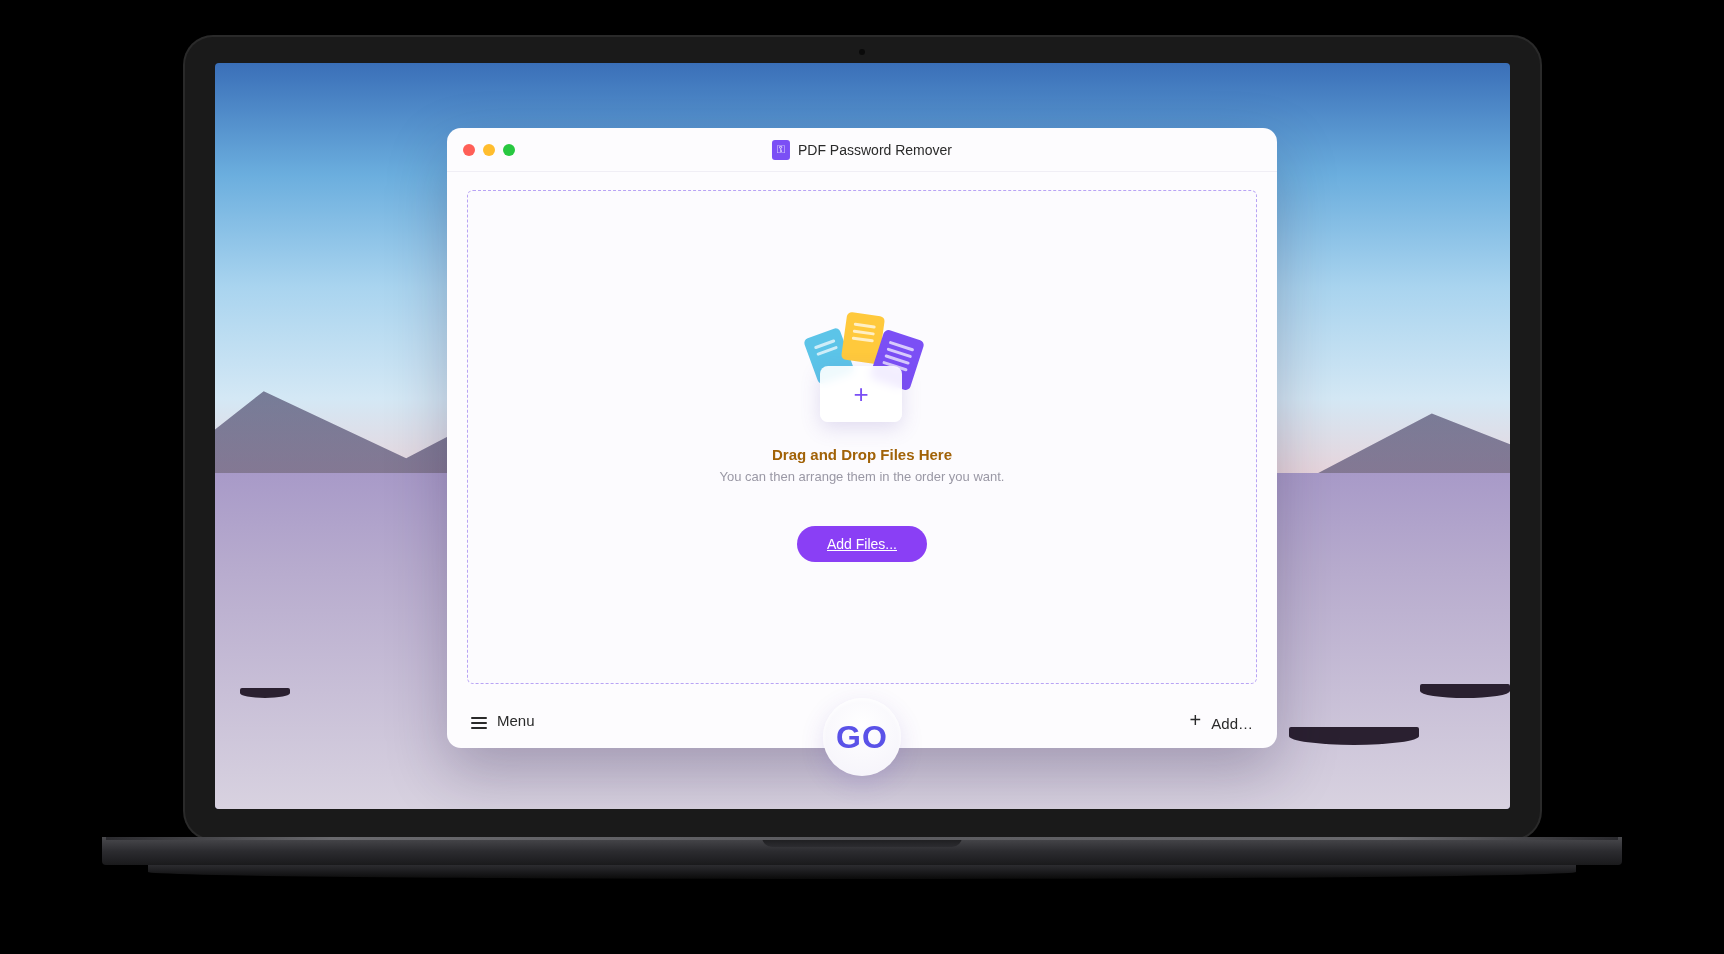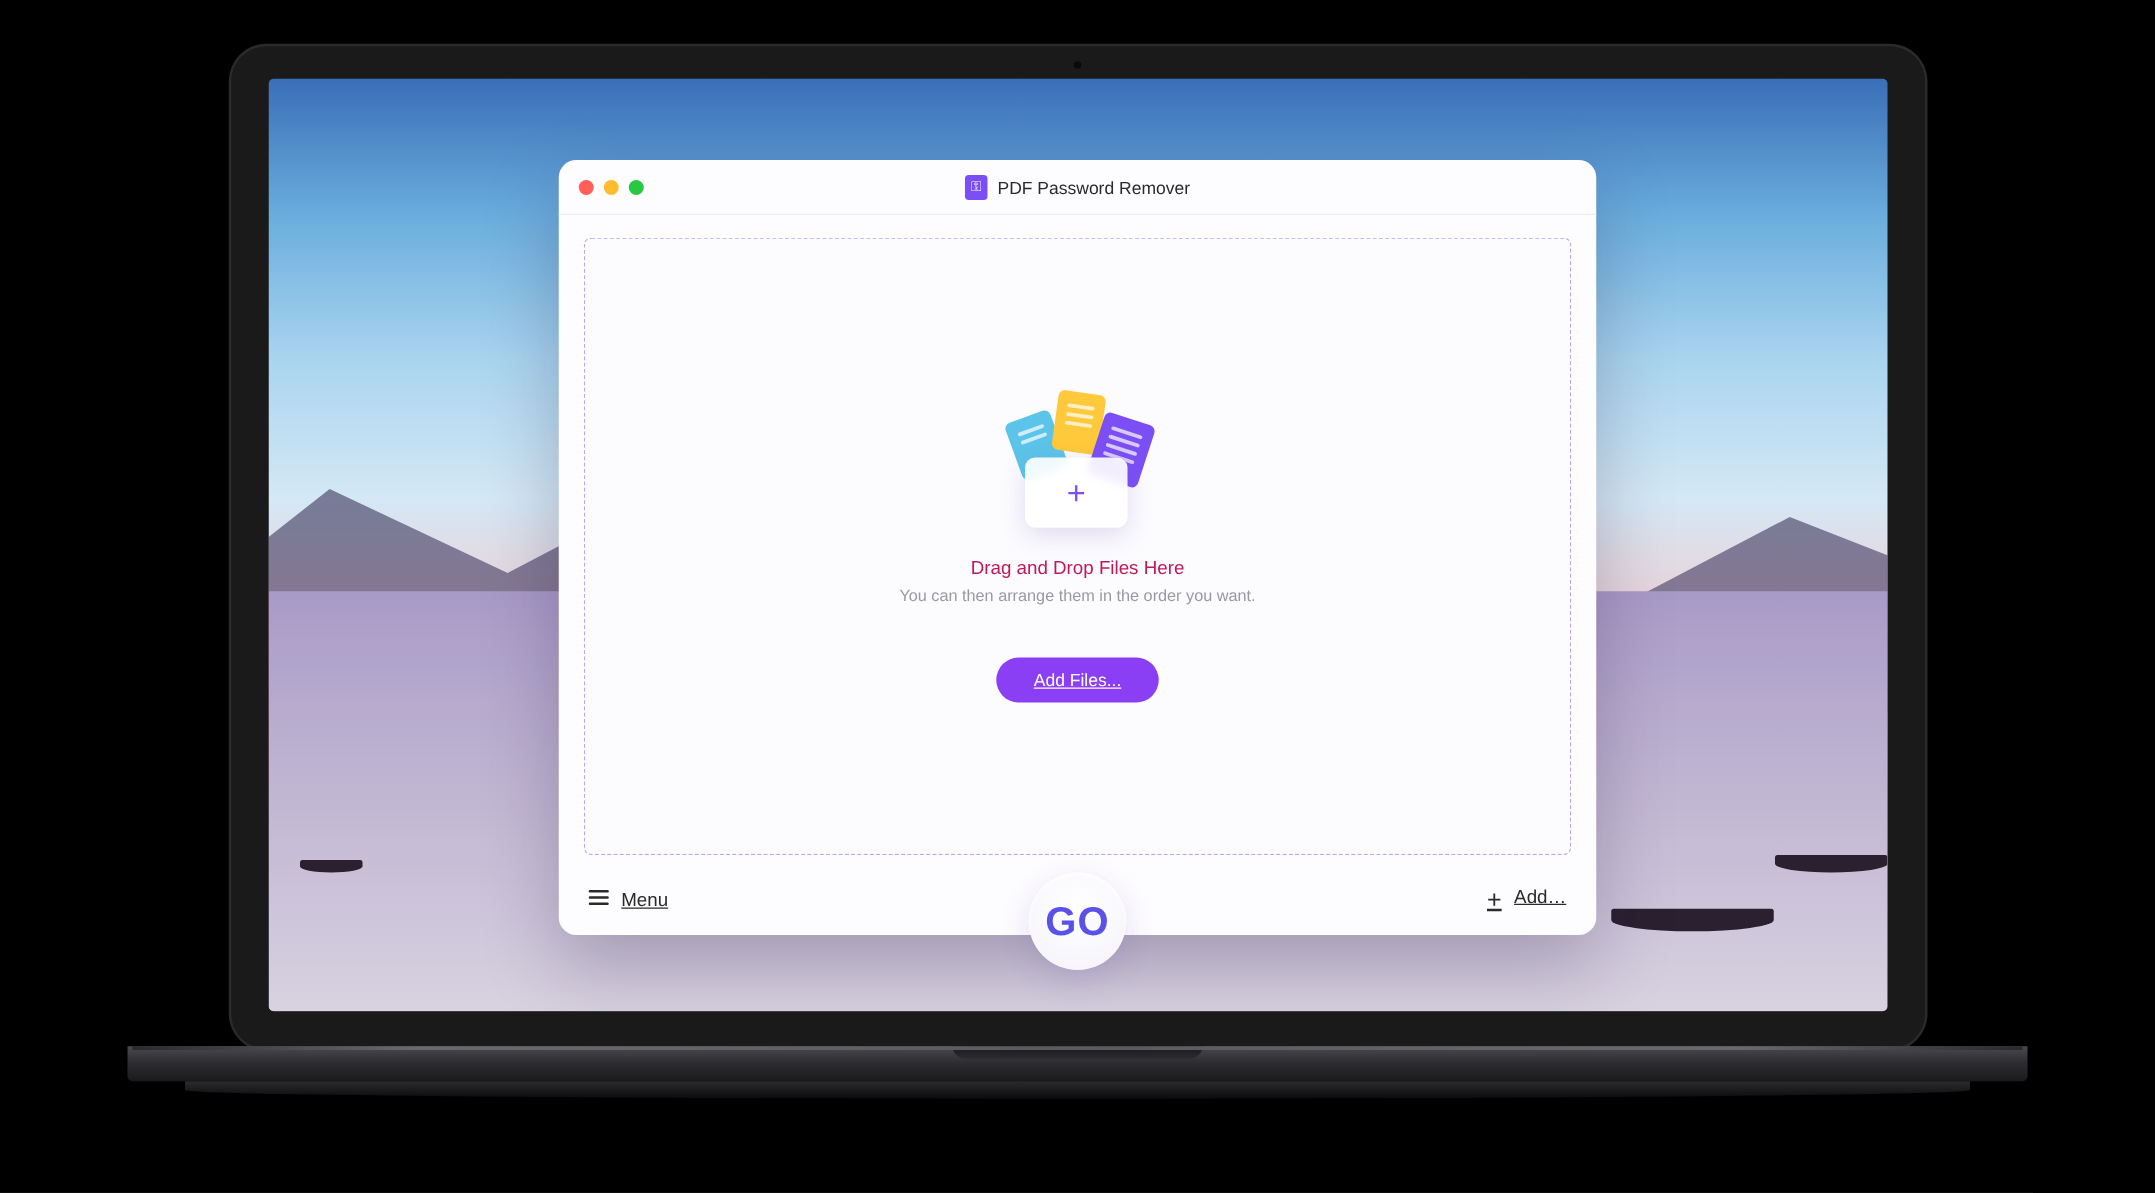--- a/index.html
+++ b/index.html
@@ -264,22 +264,22 @@
     }
     
     .ill-folder-plus {
       color: #7b4ff5;
       font-size: 26px;
       font-weight: 300;
     }
     
     .drop-title {
       font-size: 15px;
-      font-weight: 400;
-      color: #be185d;
+      font-weight: 700;
+      color: #a16207;
     }
     
     .drop-subtitle {
       font-size: 13px;
       color: #9a98a5;
       margin-bottom: 36px;
     }
     
     .add-files-btn {
       background: #8a3ff5;
@@ -296,28 +296,27 @@
       height: 56px;
       display: flex;
       align-items: center;
       justify-content: space-between;
       padding: 0 24px;
       position: relative;
     }
     
     .menu-btn, .add-btn {
       display: flex;
-      align-items: flex-start;
+      align-items: flex-end;
       gap: 10px;
       background: none;
       border: none;
       cursor: pointer;
       font-size: 15px;
       color: #2a2a2a;
-      text-decoration: underline;
     }
     
     .hamburger {
       display: flex;
       flex-direction: column;
       gap: 3px;
     }
     
     .hamburger span {
       width: 16px;

